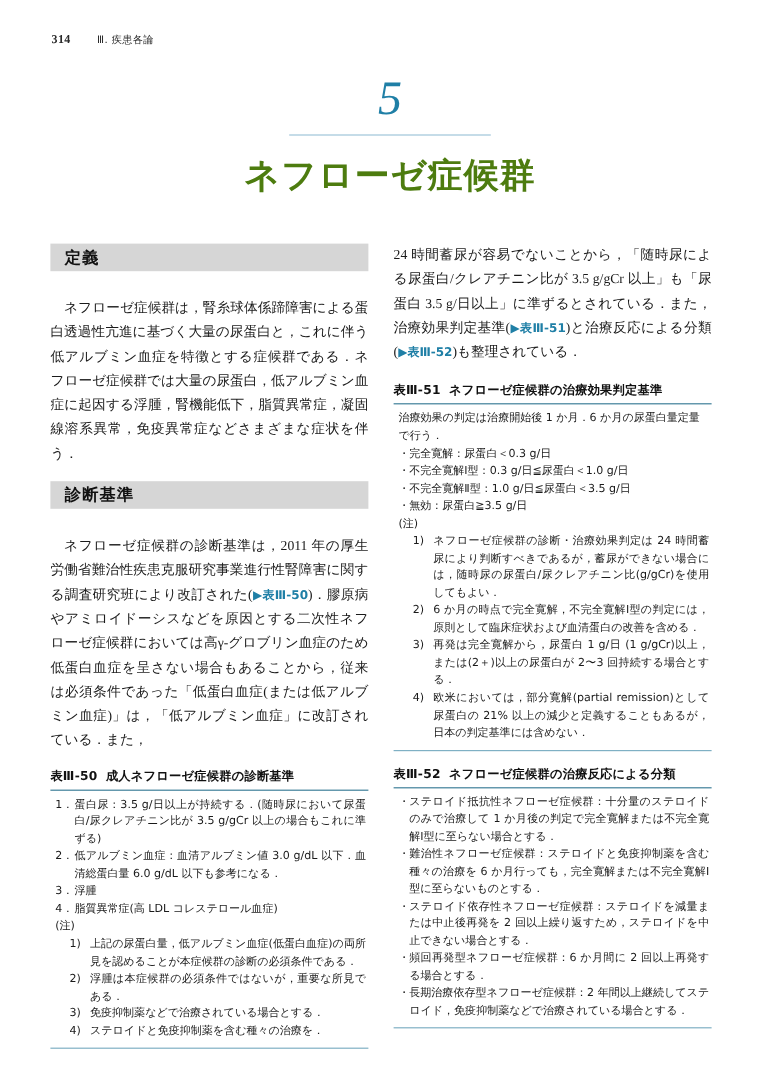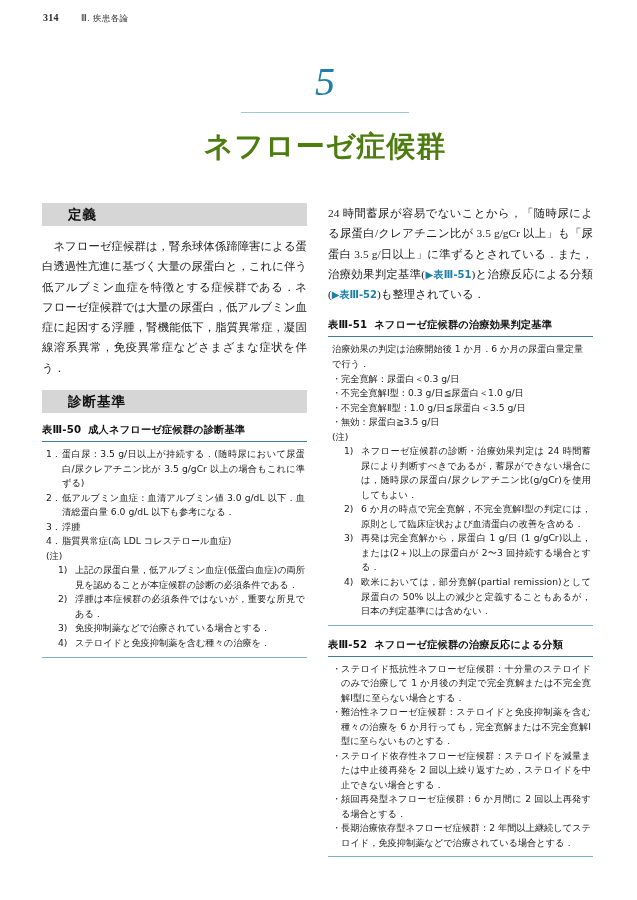--- a/index.html
+++ b/index.html
@@ -12,21 +12,21 @@
     height: 900px;
     position: relative;
     font-family: "Liberation Serif", "DejaVu Serif", serif;
     color: #1a1a1a;
     overflow: hidden;
   }
 
   
   .running-head {
     position: absolute;
-    top: 12px;
+    top: 28px;
     left: 43px;
     display: flex;
     align-items: baseline;
     gap: 22px;
     font-size: 9.5px;
     color: #2b2b2b;
     letter-spacing: 0.3px;
   }
   .running-head .folio {
     font-family: "Liberation Serif", serif;
@@ -84,22 +84,22 @@
   }
   .col-left  { margin-left: 42px; }
   .col-right { margin-left: 21px; }
 
   
   .section-head {
     background: #d6d6d6;
     height: 23px;
     display: flex;
     align-items: center;
-    padding-left: 26px;
-    margin-bottom: 10px;
+    padding-left: 12px;
+    margin-bottom: 21px;
     box-sizing: border-box;
   }
   .section-head .label {
     font-family: "DejaVu Serif", "Liberation Serif", serif;
     font-weight: 700;
     font-size: 13.5px;
     letter-spacing: 1px;
     color: #111;
   }
 
@@ -197,20 +197,21 @@
   <div class="col col-left">
 
     <div class="section-head">
       <span class="label">定義</span>
     </div>
     <p class="body-p indent">ネフローゼ症候群は，腎糸球体係蹄障害による蛋白透過性亢進に基づく大量の尿蛋白と，これに伴う低アルブミン血症を特徴とする症候群である．ネフローゼ症候群では大量の尿蛋白，低アルブミン血症に起因する浮腫，腎機能低下，脂質異常症，凝固線溶系異常，免疫異常症などさまざまな症状を伴う．</p>
 
     <div class="section-head">
       <span class="label">診断基準</span>
     </div>
+    <p class="body-p indent"><span>ネフローゼ症候群の診断基準は，2011 年の厚生労働省難治性疾患克服研究事業進行性腎障害に関する調査研究班により改訂された(</span><span class="xref">▶表Ⅲ-50</span><span>)．膠原病やアミロイドーシスなどを原因とする二次性ネフローゼ症候群においては高γ-グロブリン血症のため低蛋白血症を呈さない場合もあることから，従来は必須条件であった「低蛋白血症(または低アルブミン血症)」は，「低アルブミン血症」に改訂されている．また，</span></p>
 
     <div class="tbl">
       <div class="tbl-caption">
         <span class="num">表Ⅲ-50</span><span>成人ネフローゼ症候群の診断基準</span>
       </div>
       <div class="tbl-body">
 
         <div class="li-num">
           <span class="marker">1．</span>
           <span class="txt">蛋白尿：3.5 g/日以上が持続する．(随時尿において尿蛋白/尿クレアチニン比が 3.5 g/gCr 以上の場合もこれに準ずる)</span>
@@ -289,21 +290,21 @@
         <div class="li-note">
           <span class="marker">2)</span>
           <span class="txt">6 か月の時点で完全寛解，不完全寛解Ⅰ型の判定には，原則として臨床症状および血清蛋白の改善を含める．</span>
         </div>
         <div class="li-note">
           <span class="marker">3)</span>
           <span class="txt">再発は完全寛解から，尿蛋白 1 g/日 (1 g/gCr)以上，または(2＋)以上の尿蛋白が 2〜3 回持続する場合とする．</span>
         </div>
         <div class="li-note">
           <span class="marker">4)</span>
-          <span class="txt">欧米においては，部分寛解(partial remission)として尿蛋白の 50% 以上の減少と定義することもあるが，日本の判定基準には含めない．</span>
+          <span class="txt">欧米においては，部分寛解(partial remission)として尿蛋白の 21% 以上の減少と定義することもあるが，日本の判定基準には含めない．</span>
         </div>
 
       </div>
     </div>
 
     <div class="tbl">
       <div class="tbl-caption">
         <span class="num">表Ⅲ-52</span><span>ネフローゼ症候群の治療反応による分類</span>
       </div>
       <div class="tbl-body">

